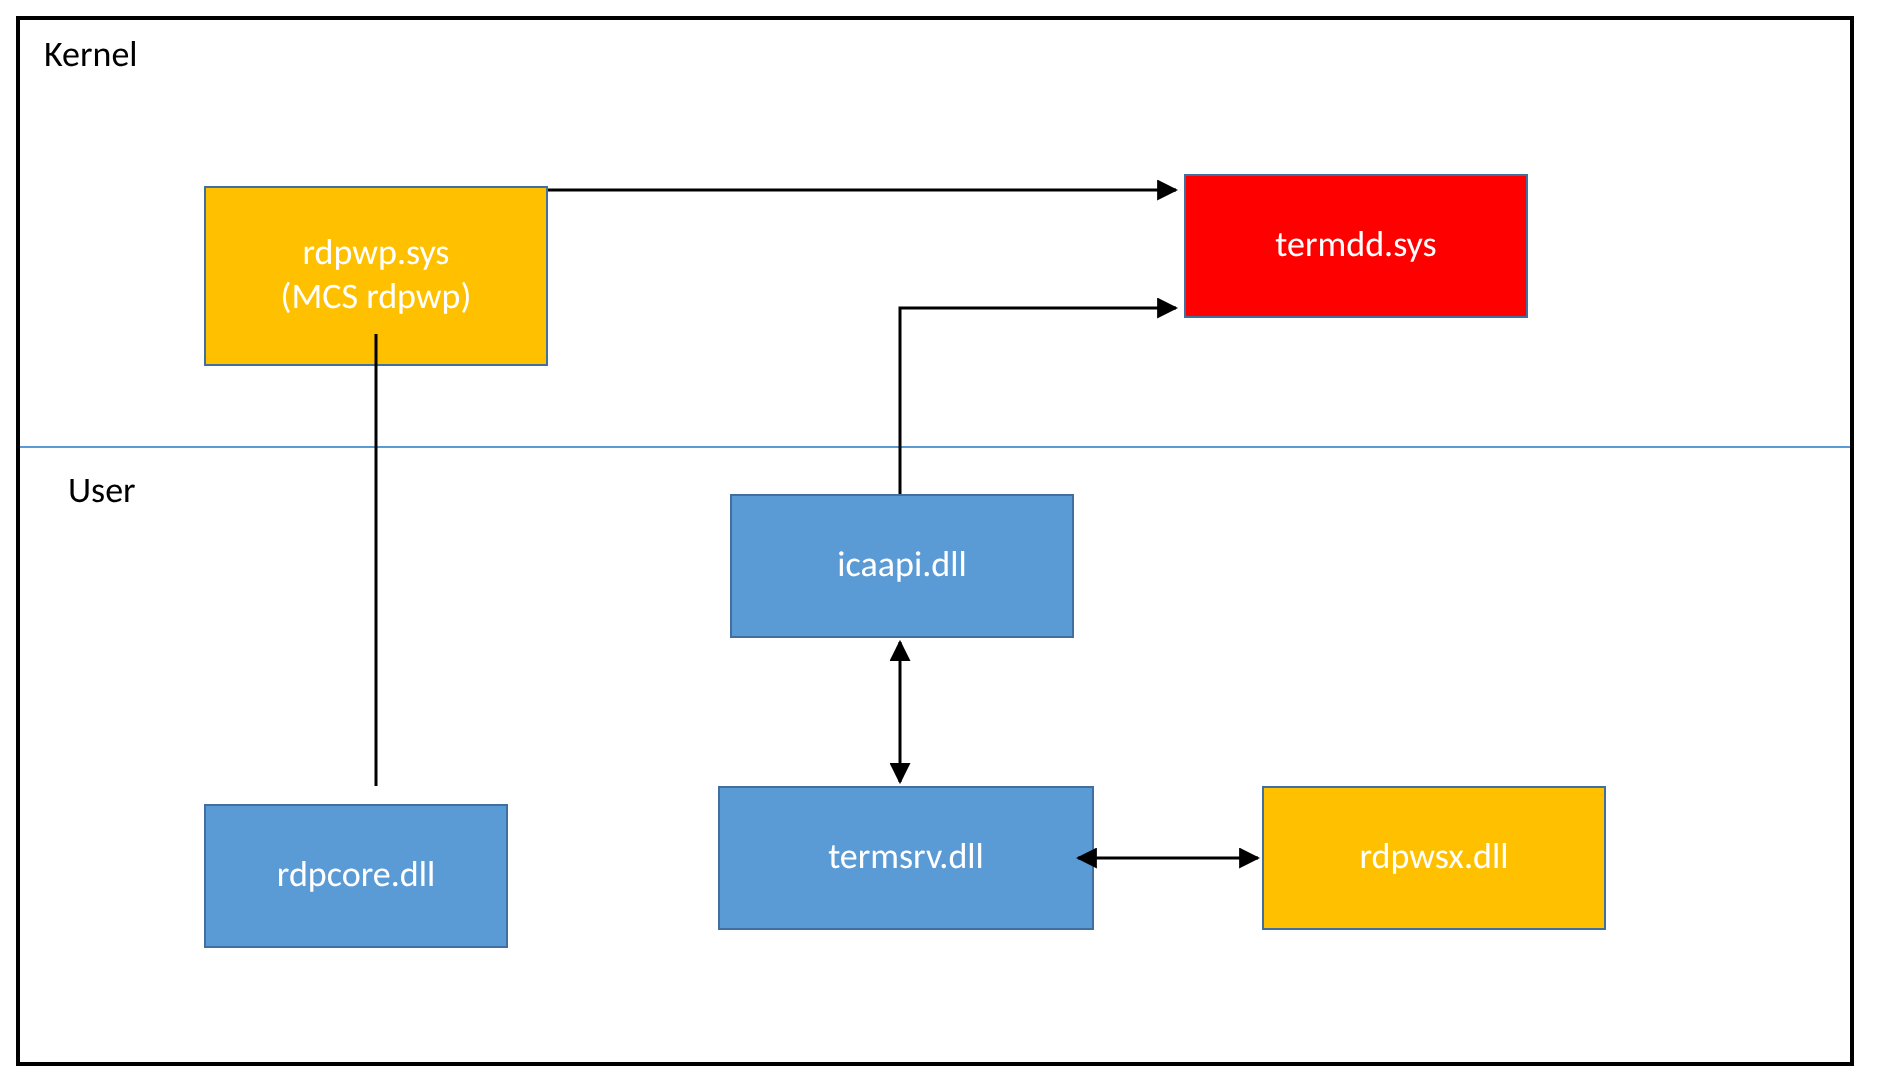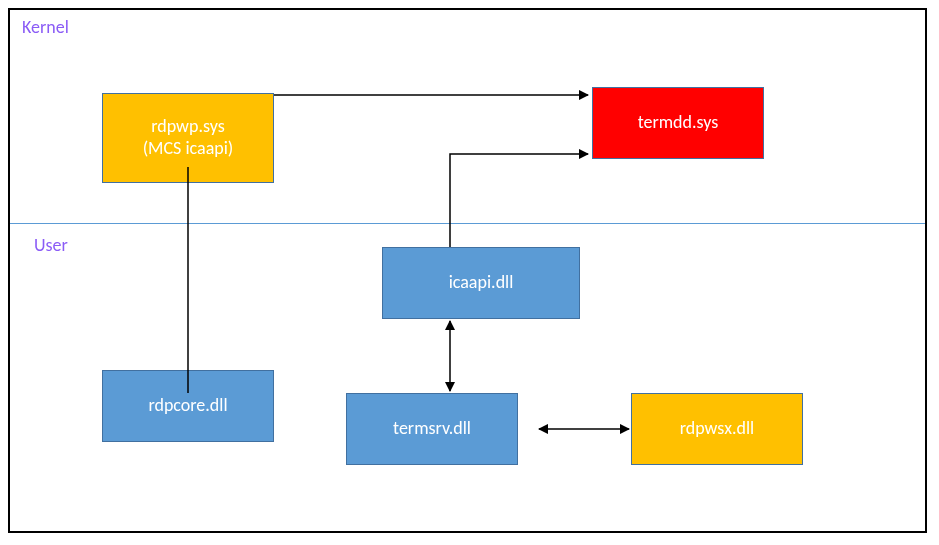--- a/index.html
+++ b/index.html
@@ -15,21 +15,21 @@
     left: 8px;
     top: 8px;
     width: 919px;
     height: 525px;
     border: 2px solid #000;
     box-sizing: border-box;
   }
   .label {
     position: absolute;
     font-size: 18px;
-    color: #8b5cf6;
+    color: #000000;
   }
   .divider {
     position: absolute;
     left: 0;
     width: 915px;
     height: 0;
     border-top: 1px solid #5b9bd5;
   }
   .box {
     position: absolute;
@@ -61,37 +61,37 @@
 <div class="frame">
 
   <div class="label" style="left:12px; top:6px;">Kernel</div>
   <div class="label" style="left:24px; top:224px;">User</div>
 
   <div class="divider" style="top:213px;"></div>
 
   <div class="box amber" style="left:92px; top:67px; width:172px; height:90px;margin-top:16px;">
     <div>
       <span>rdpwp.sys</span><br>
-      <span>(MCS icaapi)</span>
+      <span>(MCS rdpwp)</span>
     </div>
   </div>
 
   <div class="box red" style="left:582px; top:77px; width:172px; height:72px;">
     <span>termdd.sys</span>
   </div>
 
-  <div class="box blue" style="left:355px; top:237px; width:198px; height:72px;margin-left:17px;">
+  <div class="box blue" style="left:355px; top:237px; width:172px; height:72px;">
     <span>icaapi.dll</span>
   </div>
 
-  <div class="box blue" style="left:92px; top:360px; width:172px; height:72px;">
+  <div class="box blue" style="left:92px; top:392px; width:152px; height:72px;">
     <span>rdpcore.dll</span>
   </div>
 
-  <div class="box blue" style="left:336px; top:383px; width:172px; height:72px;">
+  <div class="box blue" style="left:349px; top:383px; width:188px; height:72px;">
     <span>termsrv.dll</span>
   </div>
 
   <div class="box amber" style="left:621px; top:383px; width:172px; height:72px;text-align:center;">
     <span>rdpwsx.dll</span>
   </div>
 
   <svg class="conn">
     <defs>
       <marker id="arrow" viewBox="0 0 10 10" refX="9" refY="5" markerWidth="7" markerHeight="7" orient="auto-start-reverse">

